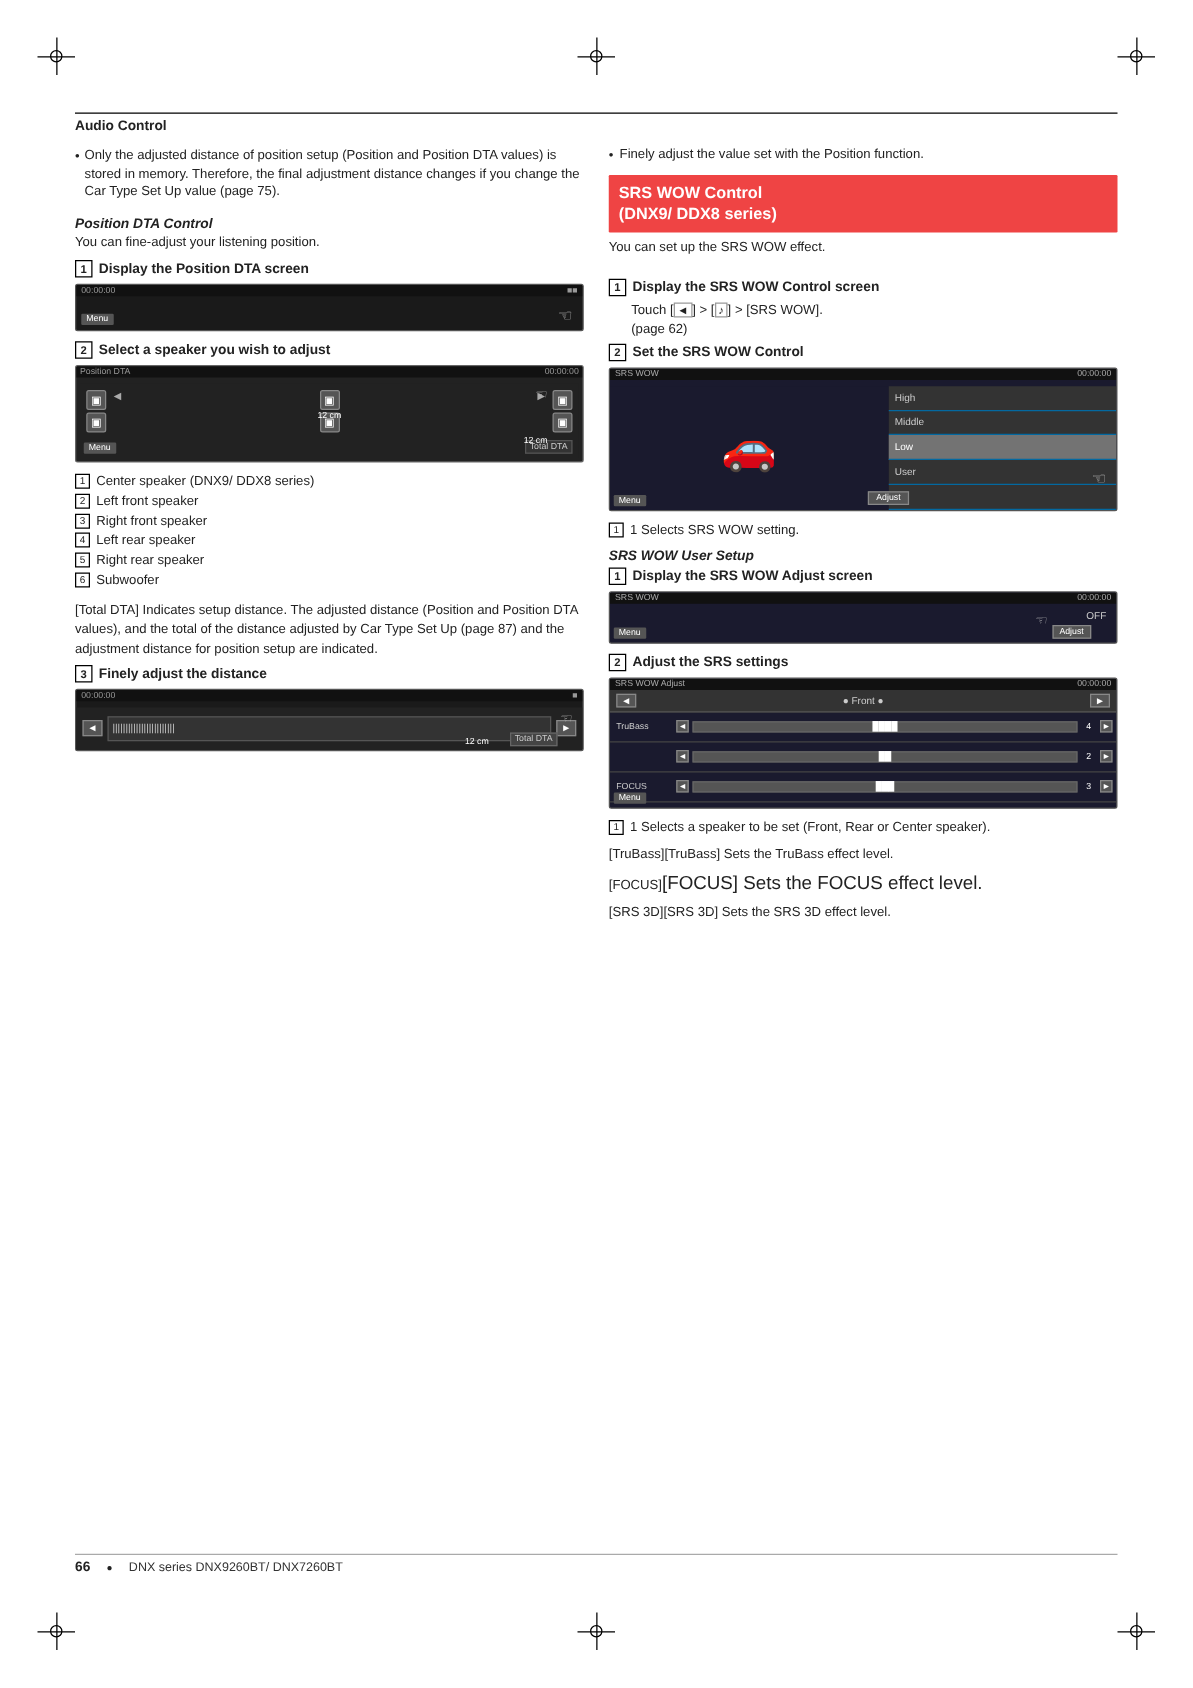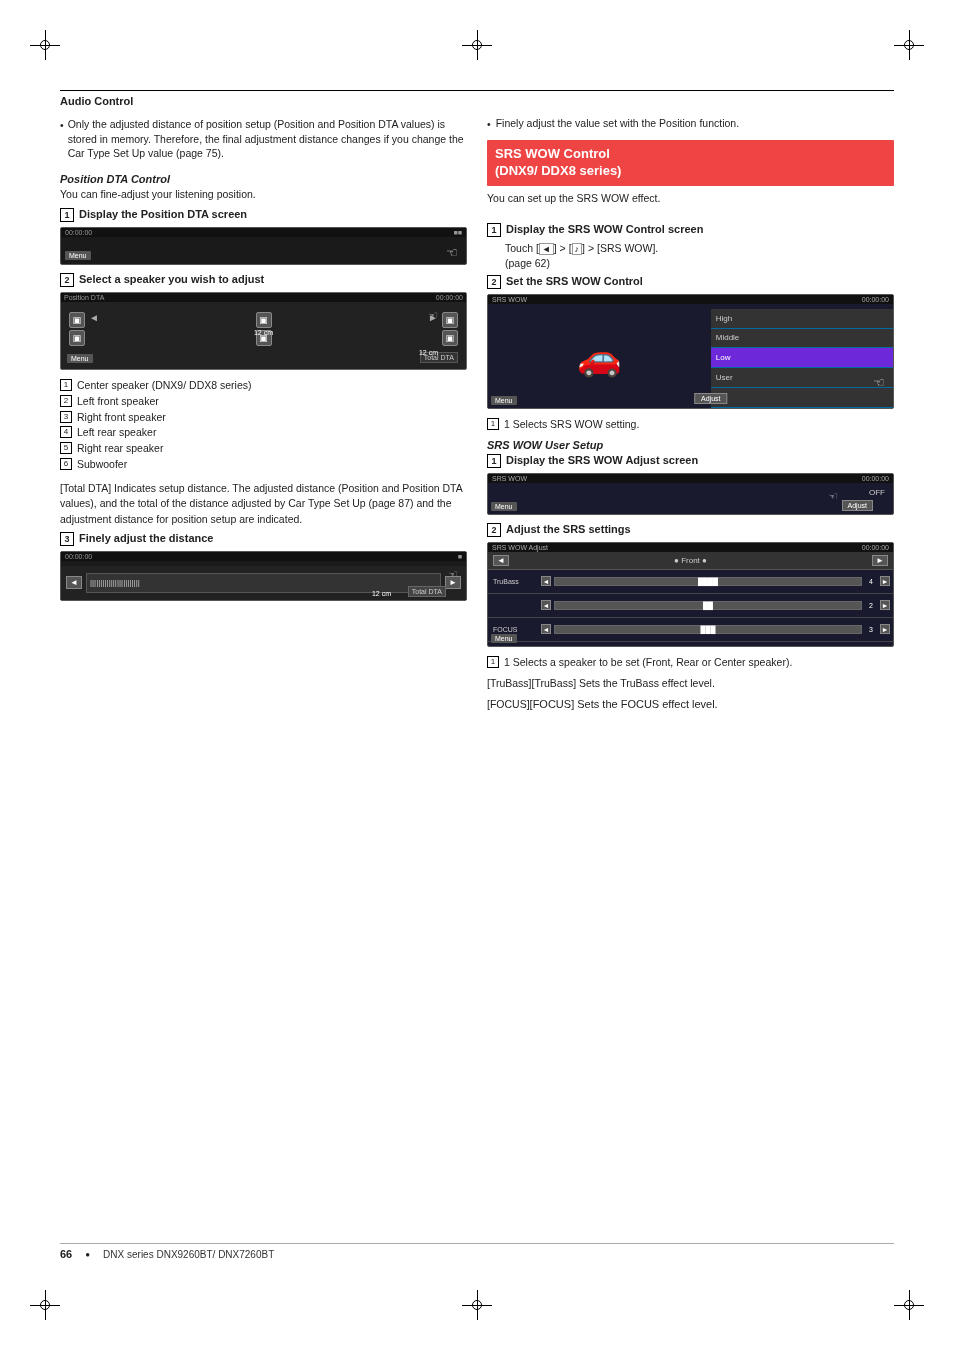--- a/index.html
+++ b/index.html
@@ -251,21 +251,21 @@
       flex: 1;
       border-bottom: 1px solid #0369a1;
       display: flex;
       align-items: center;
       padding: 0 5px;
       color: #ccc;
       font-size: 8px;
     }
 
     .srs-option.selected {
-      background: #6d28d9;
+      background: #737373;
       color: #fff;
     }
 
     
     .inline-note {
       display: flex;
       gap: 5px;
       font-size: 10.5px;
       line-height: 1.5;
       margin-bottom: 6px;
@@ -721,21 +721,24 @@
       </div>
 
       <div class="inline-note">
         <span class="item-num-box">1</span>
         <span>1  Selects a speaker to be set (Front, Rear or Center speaker).</span>
       </div>
       <div class="desc-para">
         <span class="term">[TruBass]</span><span style="font-size:10.5px;">[TruBass]  Sets the TruBass effect level.</span>
       </div>
       <div class="desc-para">
-        <span class="term">[FOCUS]</span><span style="font-size:11px;">[FOCUS]  Sets the FOCUS effect level.</span>
+        <span class="term">[FOCUS]</span><span style="font-size:15px;">[FOCUS]  Sets the FOCUS effect level.</span>
+      </div>
+      <div class="desc-para">
+        <span class="term">[SRS 3D]</span><span style="font-size:10.5px;">[SRS 3D]  Sets the SRS 3D effect level.</span>
       </div>
 
     </div>
 
   </div>
 
   <div class="page-footer">
     <div class="footer-inner">
       <span class="page-num">66</span>
       <span style="font-size:8px;margin:0 3px;">●</span>

